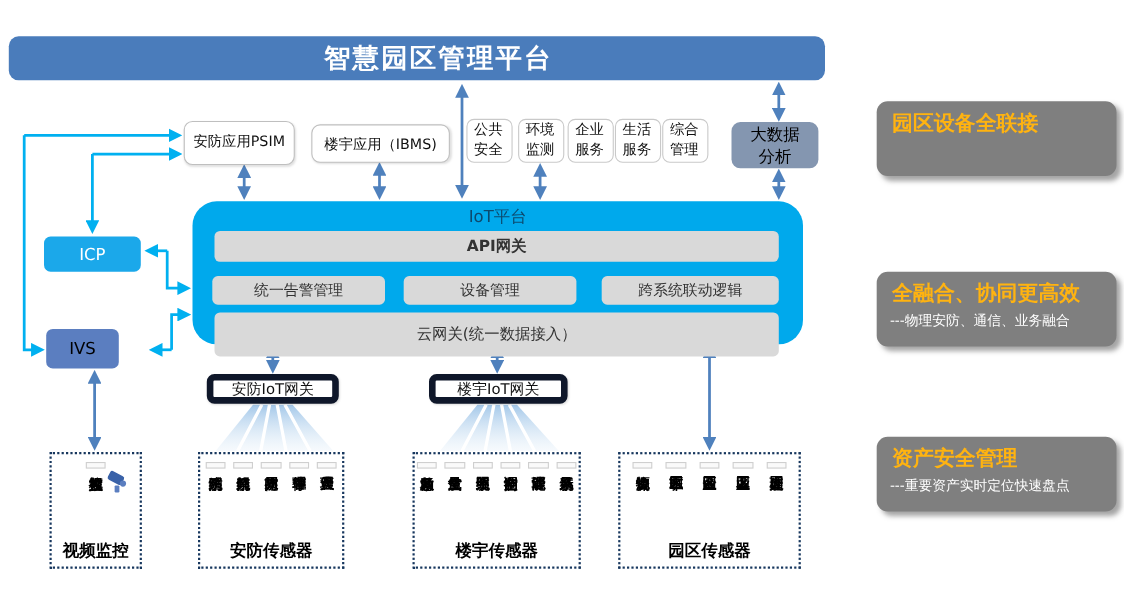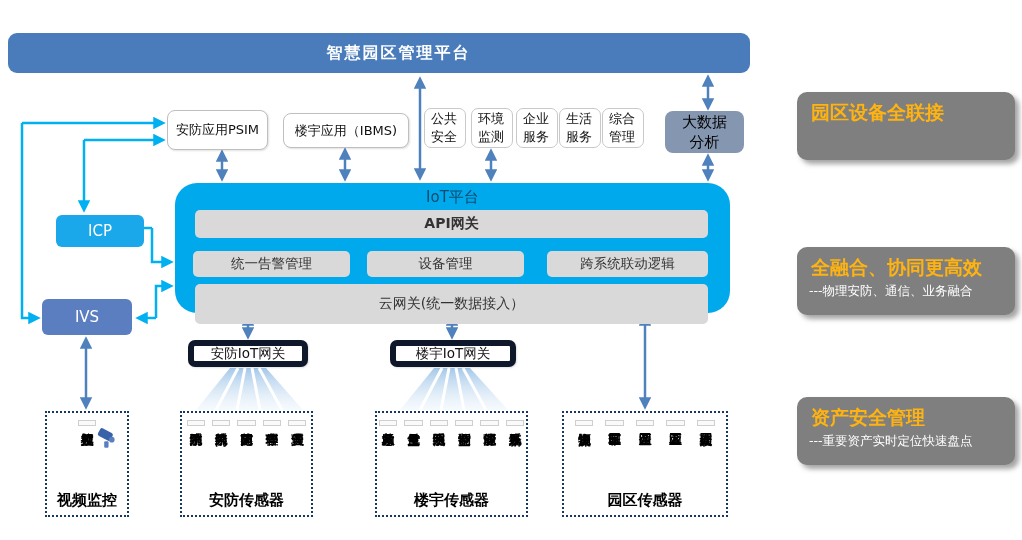--- a/index.html
+++ b/index.html
@@ -3,21 +3,21 @@
 <meta charset="utf-8">
 <style>
   * { box-sizing: border-box; margin: 0; padding: 0; }
   html,body { background:#fff; }
   body { font-family: "DejaVu Sans", sans-serif; }
   .canvas { position:relative; width:1022px; height:540px; background:#fff; overflow:hidden; }
   .wires { position:absolute; left:0; top:0; width:1022px; height:540px; z-index:1; }
   .abs { position:absolute; z-index:2; }
 
   .banner { left:8px; top:33px; width:742px; height:40px; background:#4A7CBB; border-radius:9px;
-            color:#fff; font-size:16px; font-weight:bold; display:flex; align-items:center; justify-content:center; letter-spacing:2px;padding-left:39px; }
+            color:#fff; font-size:24px; font-weight:bold; display:flex; align-items:center; justify-content:center; letter-spacing:2px;padding-left:39px; }
 
   .wbox { background:#fff; border:1px solid #BFBFBF; border-radius:8px; color:#111;
           display:flex; align-items:center; justify-content:center; text-align:center;
           box-shadow:1px 1px 2px rgba(0,0,0,.12); }
   .psim { left:167px; top:110px; width:101px; height:40px; font-size:13px; line-height:1.35; flex-direction:row; }
   .ibms { left:283px; top:113px; width:126px; height:35px; font-size:13px; }
 
   .sapp { top:108px; width:42px; height:40px; background:#fff; border:1px solid #C9C9C9; border-radius:7px;
           display:flex; align-items:center; justify-content:center; text-align:left; }
   .sapp span { display:inline-block; width:28px; font-size:13px; line-height:1.4; color:#111; }
@@ -30,24 +30,24 @@
   .iot { left:175px; top:183px; width:555px; height:130px; background:#00A9EC; border-radius:22px; }
   .iot-title { position:absolute; left:0; top:5px; width:100%; text-align:center; color:#0c4a6e; font-size:15px; }
   .gbar { position:absolute; background:#D9D9D9; border-radius:5px; color:#333; font-size:14px;
           display:flex; align-items:center; justify-content:center; }
   .api   { left:20px;  top:27px; width:513px; height:28px;font-weight:bold; }
   .mod1  { left:18px;  top:68px; width:157px; height:26px; font-size:13.5px; }
   .mod2  { left:192px; top:68px; width:157px; height:26px; font-size:13.5px; }
   .mod3  { left:372px; top:68px; width:161px; height:26px; font-size:13.5px; }
   .cloud { left:20px;  top:101px; width:513px; height:40px; }
 
-  .icp { left:56px; top:215px; width:88px; height:32px; background:#1BA8EA; border-radius:6px;
+  .icp { left:40px; top:215px; width:88px; height:32px; background:#1BA8EA; border-radius:6px;
          color:#fff; font-size:15px; display:flex; align-items:center; justify-content:center; }
-  .ivs { left:42px; top:299px; width:90px; height:36px; background:#5B7EC0; border-radius:6px;
-         color:#ffffff; font-size:15px; display:flex; align-items:center; justify-content:center; }
+  .ivs { left:42px; top:299px; width:66px; height:36px; background:#5B7EC0; border-radius:6px;
+         color:#000000; font-size:15px; display:flex; align-items:center; justify-content:center; }
 
   .gw { background:#fff; border:6px solid #0f172a; border-radius:7px; font-size:13.5px; color:#111;
         display:flex; align-items:center; justify-content:center; box-shadow:1px 1px 2px rgba(0,0,0,.12); }
   .gw1 { left:188px; top:340px; width:120px; height:27px; }
   .gw2 { left:390px; top:340px; width:126px; height:27px; }
 
   .sgroup { border:2px dotted #17375E; background:#fff; }
   .g1 { left:45px;  top:411px; width:84px;  height:106px; }
   .g2 { left:180px; top:411px; width:133px; height:106px; }
   .g3 { left:375px; top:411px; width:153px; height:106px; }

